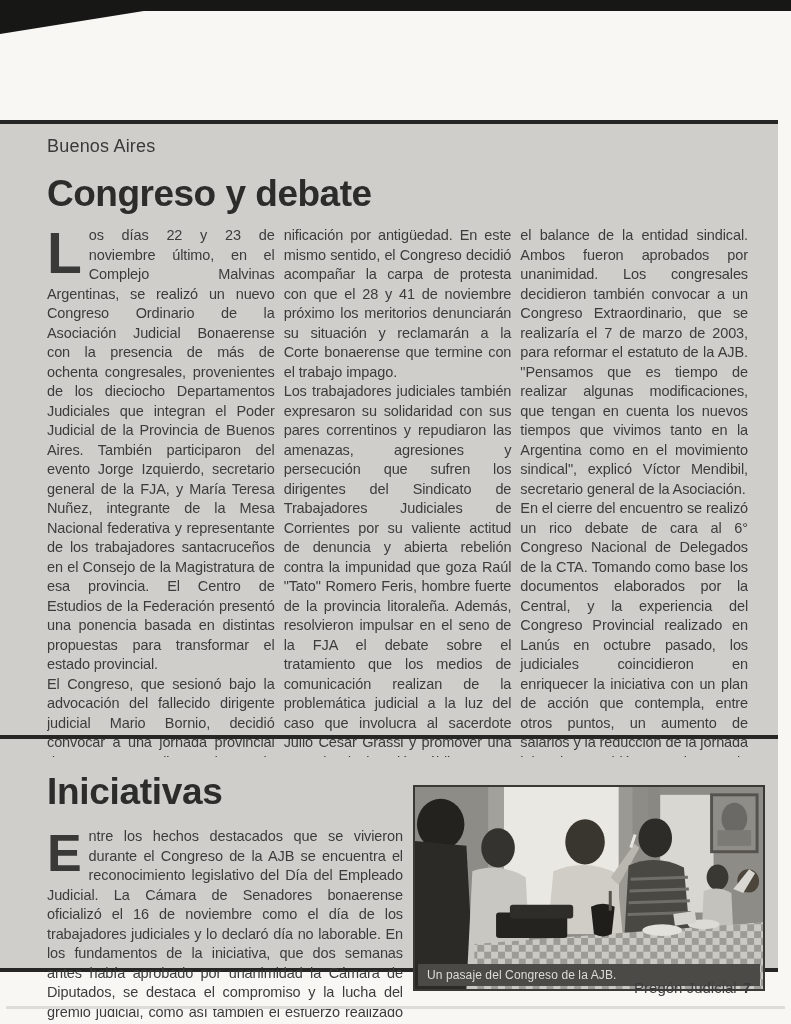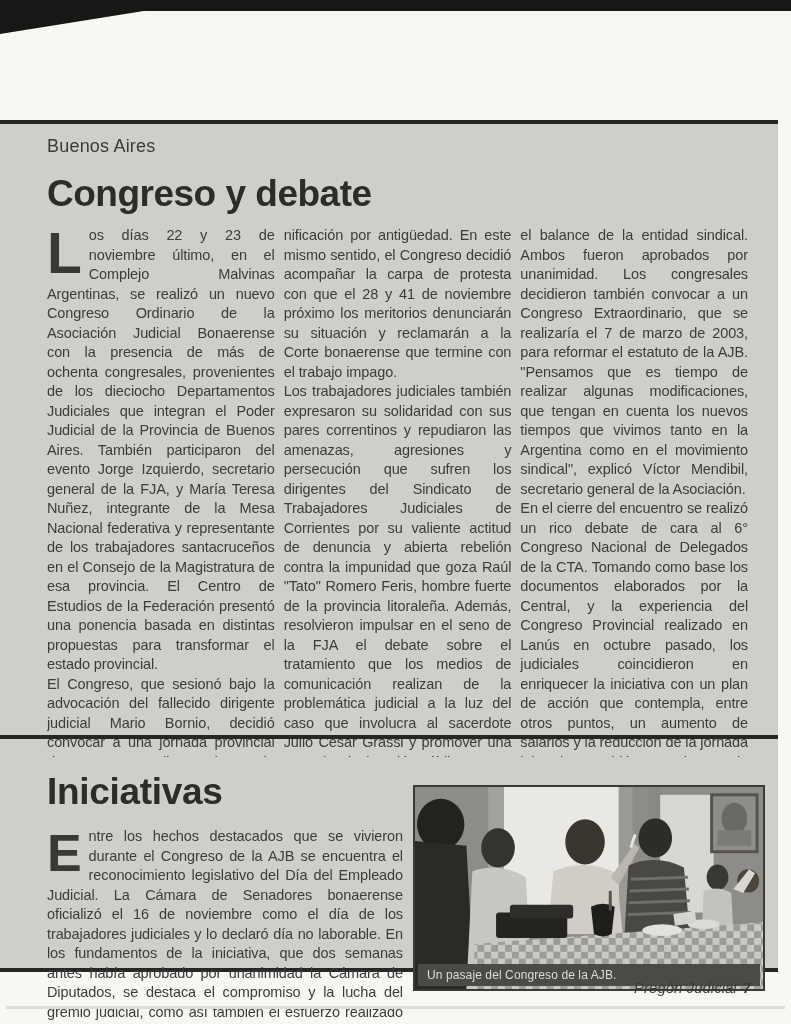--- a/index.html
+++ b/index.html
@@ -132,21 +132,20 @@
     line-height: 22px;
     padding-left: 9px;
     letter-spacing: 0.1px;
   }
   .footer {
     position: absolute;
     top: 979px;
     right: 40px;
     font-size: 15px;
     color: #3c3c3c;
-    font-style: italic;
   }
   .footer .pagenum { font-weight: bold; margin-left: 6px; }
   .bottom-line {
     position: absolute;
     top: 1006px;
     left: 6px;
     width: 779px;
     height: 3px;
     background: #dddcd8;
   }

